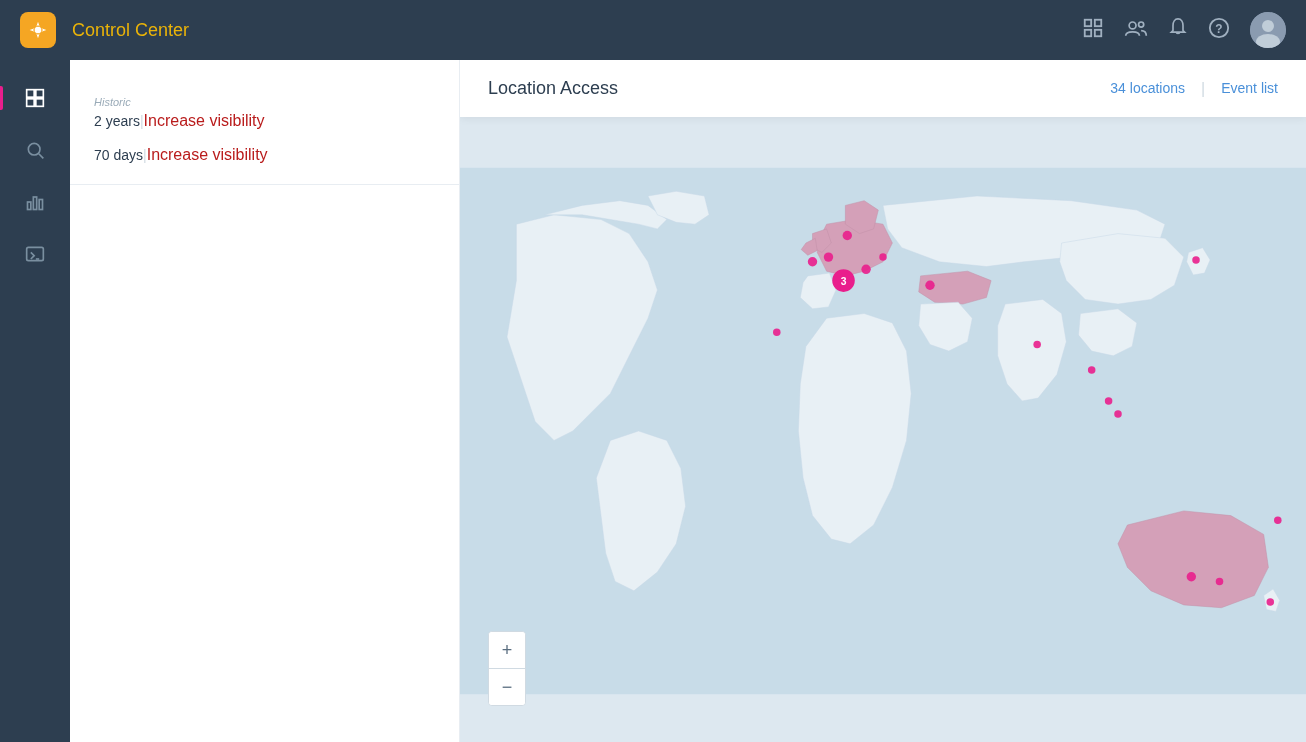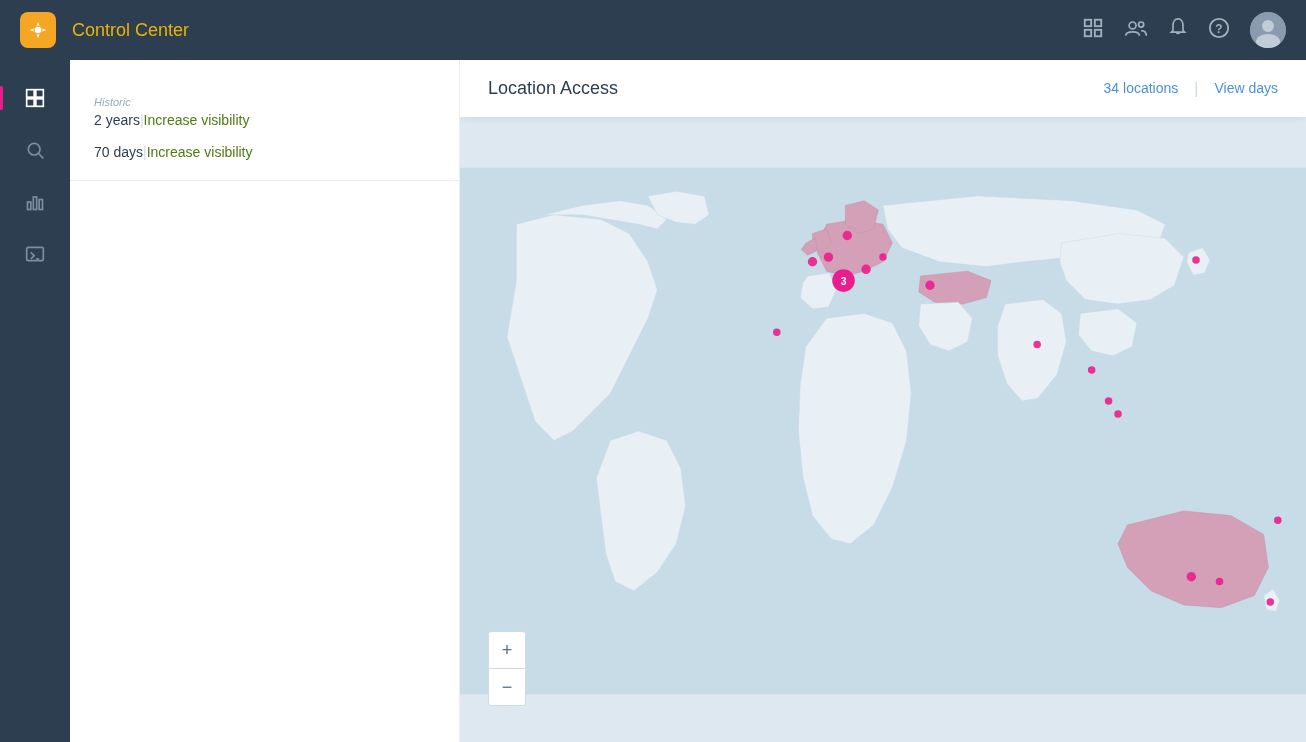--- a/index.html
+++ b/index.html
@@ -133,22 +133,22 @@
       font-size: 14px;
       color: #2d3e50;
       display: flex;
       align-items: center;
       gap: 0;
     }
     .visibility-separator {
       color: #d0dae2;
     }
     .visibility-link {
-      color: #4d7c0f;
-      font-size: 14px;
+      color: #b91c1c;
+      font-size: 16px;
       cursor: pointer;
       text-decoration: none;
       text-align: center;
     }
 
     
     .map-area {
       flex: 1;
       background: #dde8f0;
       position: relative;
@@ -336,21 +336,21 @@
 
   </div>
 
   <div class="map-area">
 
     <div class="map-header">
       <span class="map-title">Location Access</span>
       <div class="map-header-right">
         <span class="map-locations-count">34 locations</span>
         <span class="map-header-divider">|</span>
-        <span class="map-view-list">View days</span>
+        <span class="map-view-list">Event list</span>
       </div>
     </div>
 
     <div class="map-svg-container">
       <svg viewBox="0 0 900 560" xmlns="http://www.w3.org/2000/svg">
 
         <rect width="900" height="560" fill="#c8dce8"></rect>
 
         <path d="M 60 60 L 100 50 L 150 55 L 180 70 L 200 100 L 210 130 L 200 160 L 180 200 L 160 240 L 140 260 L 120 280 L 100 290 L 80 270 L 70 240 L 60 210 L 50 180 L 55 150 L 60 120 Z" fill="#e8f0f5" stroke="#c8d8e8" stroke-width="0.5"></path>
         <path d="M 90 50 L 130 40 L 170 35 L 200 40 L 220 55 L 210 65 L 190 60 L 160 55 L 130 50 Z" fill="#e8f0f5" stroke="#c8d8e8" stroke-width="0.5"></path>

